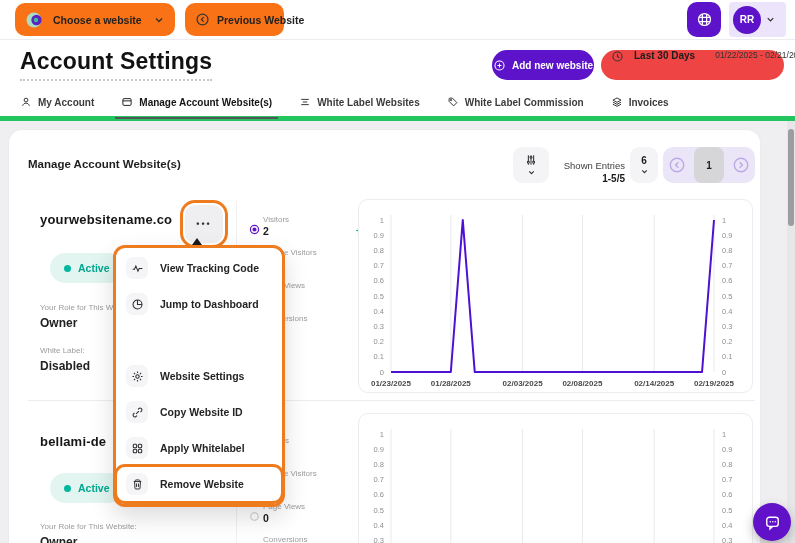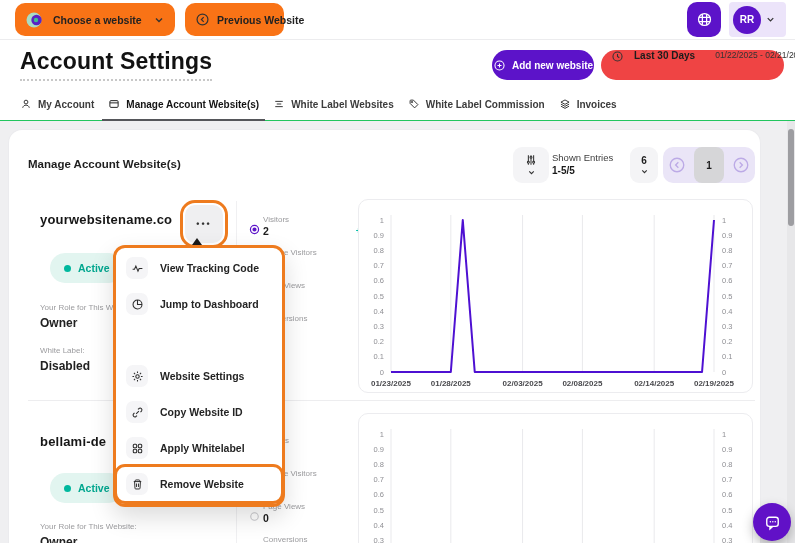--- a/index.html
+++ b/index.html
@@ -18,32 +18,32 @@
 .avatarpill{position:absolute;left:729px;top:2px;width:57px;height:35px;border-radius:4px;background:#ece4fa;display:flex;align-items:center;padding:0 5px 0 4px;gap:4px}
 .avatar{width:28px;height:28px;border-radius:50%;background:#5c13c9;color:#fff;font-size:10px;font-weight:700;display:flex;align-items:center;justify-content:center}
 
 .header{position:absolute;left:0;top:40px;width:795px;height:48px;background:#fff;z-index:3}
 .page-title{position:absolute;left:20px;top:8px;font-size:23px;font-weight:700;color:#121212;letter-spacing:.2px;border-bottom:2px dotted #c8c8c8;padding-bottom:4px}
 .addbtn{position:absolute;left:492px;top:10px;width:102px;height:30px;border-radius:16px;background:#5c13c9;color:#fff;display:flex;align-items:center;justify-content:center;gap:6px;font-size:10px;font-weight:700;white-space:nowrap}
 .datepill{position:absolute;left:601px;top:10px;width:183px;height:30px;border-radius:16px;background:#ef4444;display:flex;align-items:flex-start;padding:0 7px 0 10px;gap:10px}
 .dr-label{font-size:10px;font-weight:700;color:#1c1c1c;white-space:nowrap}
 .dr-value{font-size:8.5px;color:#333;margin-left:10px;white-space:nowrap}
 
-.tabsbar{position:absolute;left:0;top:88px;width:795px;height:33px;background:#fff;border-bottom:1px solid #22c55e;display:flex;align-items:center;padding:0 20px;gap:14px;z-index:3}
+.tabsbar{position:absolute;left:0;top:88px;width:795px;height:33px;background:#fff;border-bottom:5px solid #22c55e;display:flex;align-items:center;padding:0 20px;gap:27px;z-index:3}
 .tab{display:flex;align-items:center;gap:6px;font-size:10px;font-weight:600;color:#3c3c3c;height:33px;position:relative;white-space:nowrap}
 .tab.active{color:#141414}
 .tab.active:after{content:"";position:absolute;left:-6px;right:-6px;bottom:0;height:2px;background:#55565a}
 
 .main{position:absolute;left:0;top:121px;width:795px;height:422px;background:#efeff1;z-index:1}
 .card{position:absolute;left:8px;top:129px;width:753px;height:414px;background:#fff;border:1px solid #ebebee;border-bottom:none;border-radius:14px 14px 0 0;z-index:2}
 .panel-title{position:absolute;left:28px;top:158px;font-size:11.5px;font-weight:700;color:#1f1f1f;z-index:3}
 .iconbox{position:absolute;background:#f4f4f6;border-radius:9px;display:flex;flex-direction:column;align-items:center;justify-content:center;z-index:3}
 .filterbox{left:513px;top:147px;width:36px;height:36px;gap:1px}
 .sizebox{left:630px;top:147px;width:28px;height:36px;gap:1px;font-size:10px;font-weight:700;color:#1d1d1d}
-.shown{position:absolute;left:552px;top:152px;width:73px;text-align:left;z-index:3}
+.shown{position:absolute;left:552px;top:160px;width:73px;text-align:right;z-index:3}
 .shown .l1{font-size:9.5px;color:#3e3e3e}
 .shown .l2{font-size:10px;font-weight:700;color:#191919;margin-top:2px}
 .pager{position:absolute;left:663px;top:147px;width:92px;height:36px;background:#eae5f7;border-radius:10px;display:flex;align-items:center;justify-content:center;gap:8px;z-index:3}
 .pagenum{width:30px;height:36px;background:#d6d6d8;border-radius:8px;display:flex;align-items:center;justify-content:center;font-size:10px;font-weight:700;color:#1d1d1d}
 
 .row{position:absolute;left:28px;width:727px;z-index:3}
 .row1{top:197px;height:200px}
 .row2{top:400px;height:200px;border-top:1px solid #ededef}
 .colsep{position:absolute;left:208px;top:4px;bottom:8px;width:1px;background:#f0f0f2}
 .site-name{position:absolute;left:12px;font-size:13px;font-weight:700;color:#161616;letter-spacing:.2px;white-space:nowrap}

